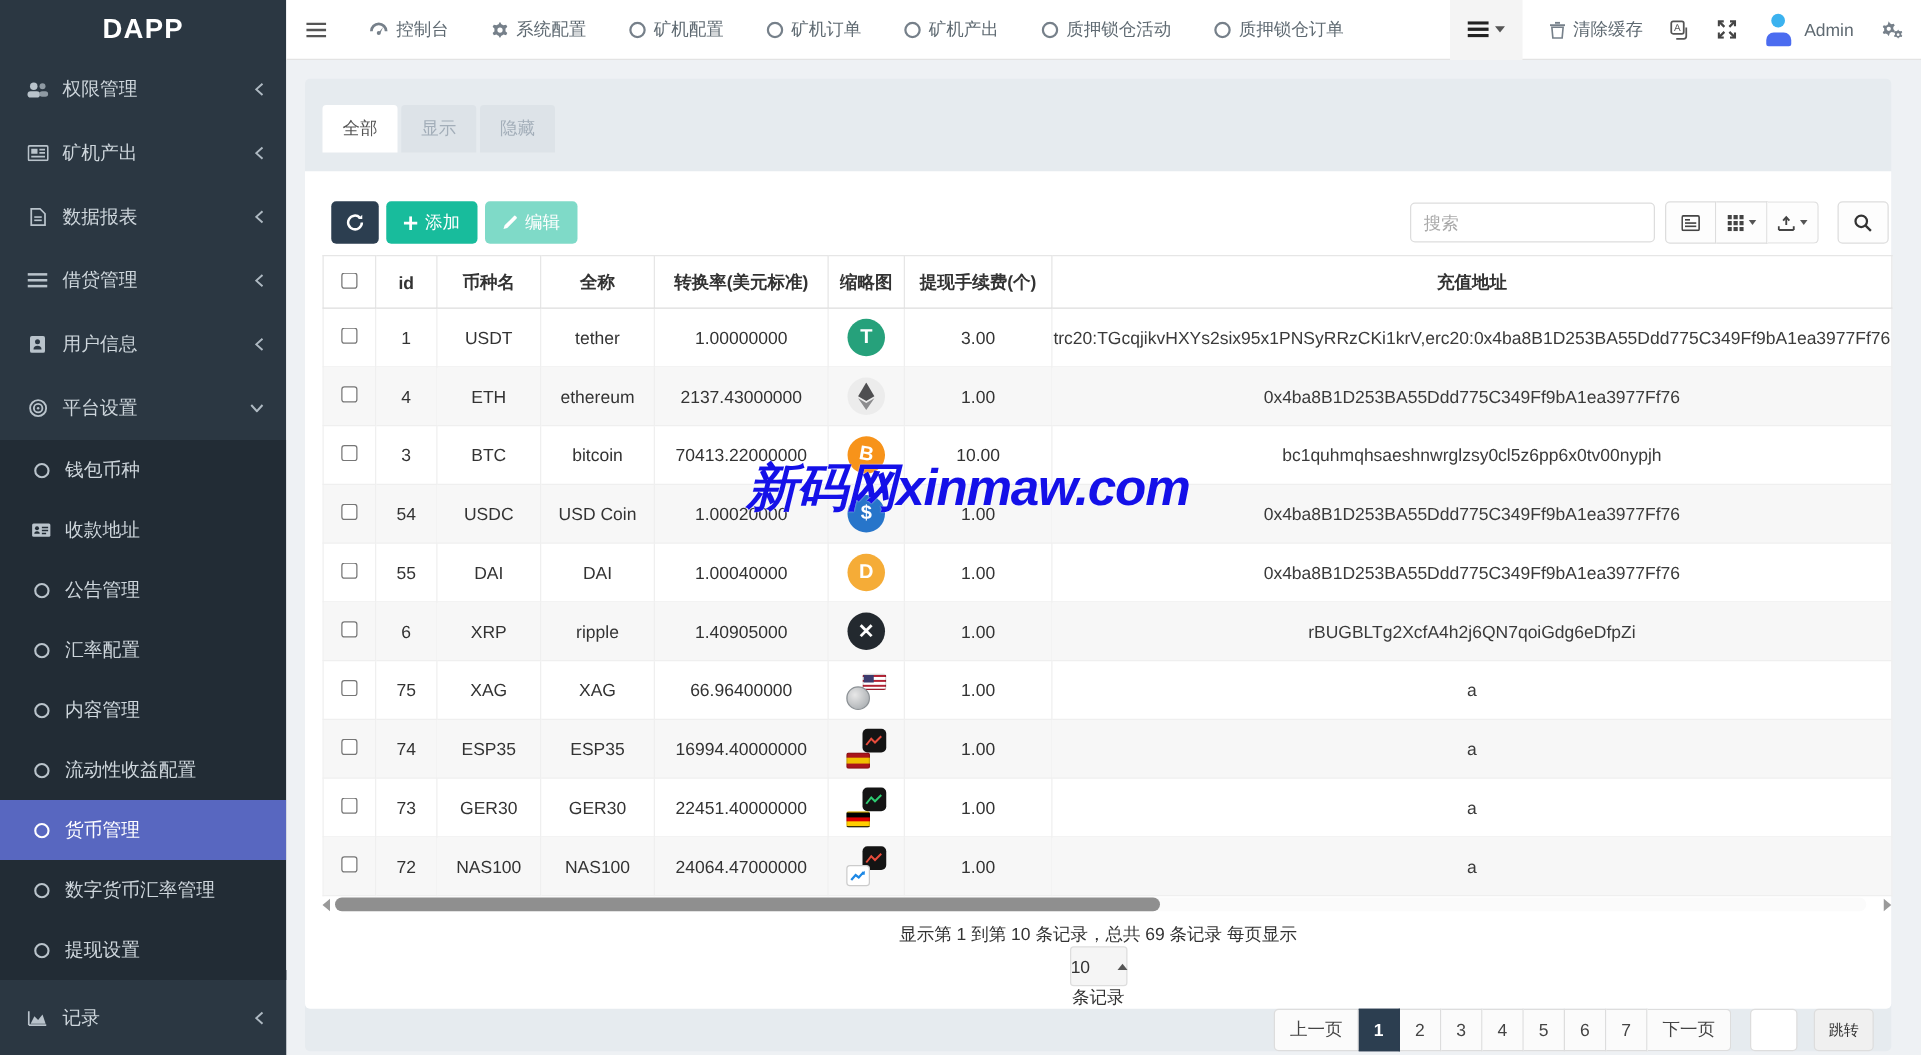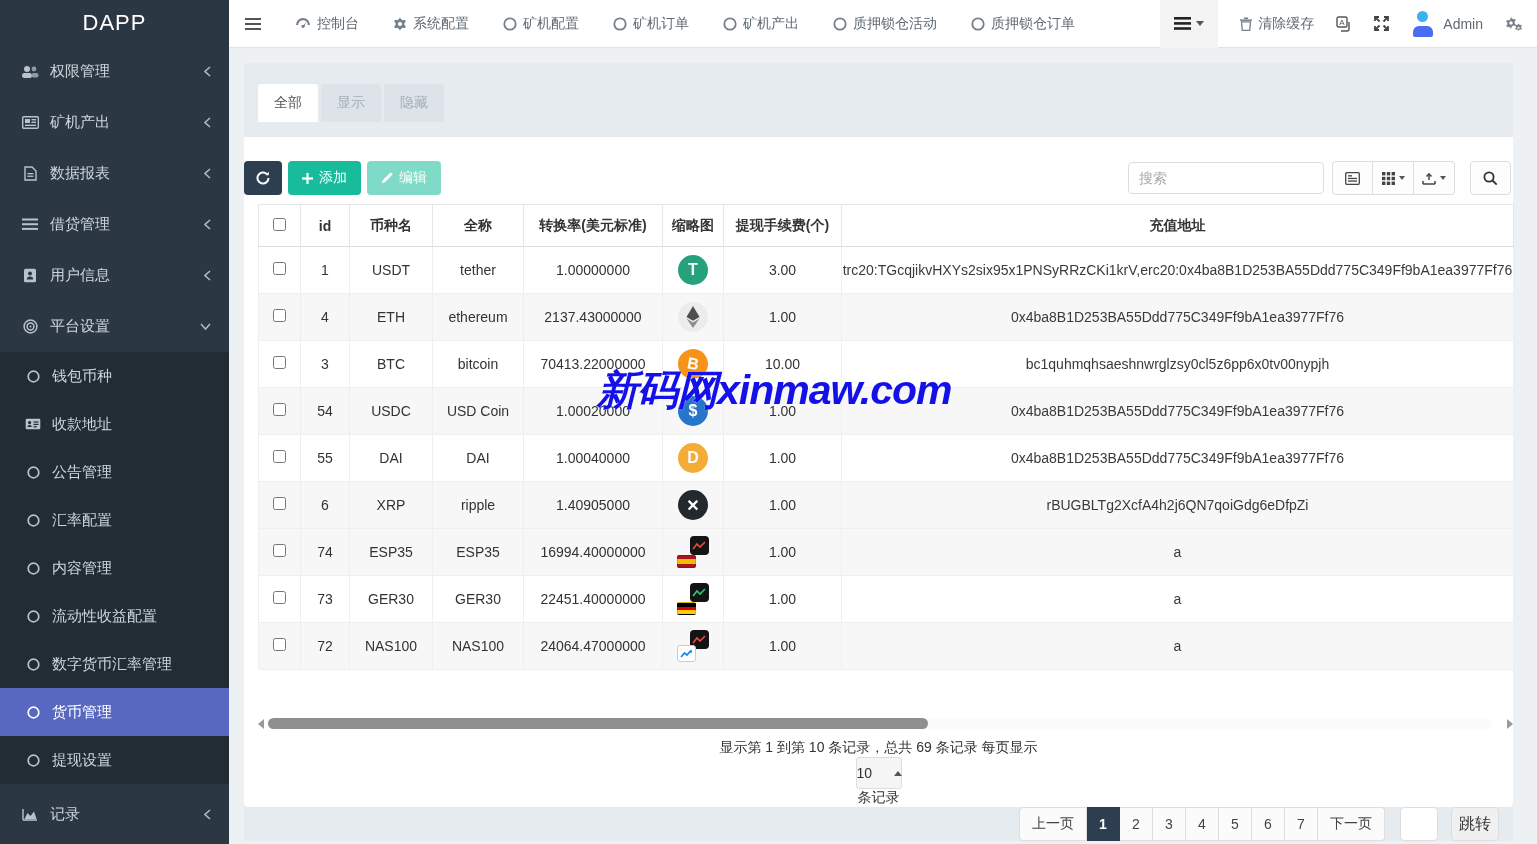--- a/index.html
+++ b/index.html
@@ -1,20 +1,20 @@
 <!DOCTYPE html>
 <html><head>
 <meta charset="utf-8">
 <style>
   * { margin:0; padding:0; box-sizing:border-box; }
   html,body { width:1537px; height:844px; overflow:hidden; font-family:"Liberation Sans",sans-serif; background:#eef1f4; }
 
   
   .sidebar { position:absolute; left:0; top:0; width:229px; height:844px; background:#2b3742; color:#ced6dc; }
-  .brand { height:46px; display:flex; align-items:center; justify-content:center; color:#fff; font-size:22px; font-weight:normal; letter-spacing:1px; }
+  .brand { height:46px; display:flex; align-items:center; justify-content:center; color:#fff; font-size:22px; font-weight:bold; letter-spacing:1px; }
   .snav-item { height:51px; display:flex; align-items:center; padding:0 18px; font-size:15px; cursor:pointer; }
   .snav-item .icon { width:24px; margin-right:8px; display:flex; justify-content:center; color:#b9c3cb; }
   .snav-item .chev { margin-left:auto; color:#aeb9c2; }
   .submenu { background:#222c35; }
   .ssub-item { height:48px; display:flex; align-items:center; padding:0 18px 0 22px; font-size:15px; cursor:pointer; }
   .ssub-item .icon { width:22px; margin-right:8px; display:flex; justify-content:center; color:#b9c3cb; }
   .ssub-item.active { background:#5867c0; color:#fff; }
   .ssub-item.active .icon { color:#fff; }
   .snav-bottom { height:60px; }
   svg.si { display:block; }
@@ -34,21 +34,21 @@
 
   
   .content { position:absolute; left:229px; top:48px; width:1308px; height:728px; background:#eef1f4; }
   .tabstrip { position:absolute; left:15px; top:15px; width:1269px; height:778px; background:#e6ebef; border-radius:4px; }
   .tabs { display:flex; gap:3px; padding:21px 0 0 14px; }
   .tab { width:60px; height:38px; display:flex; align-items:center; justify-content:center; font-size:14px; background:#dde3e8; color:#a3aeb9; border-radius:3px 3px 0 0; cursor:pointer; }
   .tab.active { background:#fff; color:#555; }
   .panel { position:absolute; left:0; top:74px; width:1269px; height:670px; background:#fff; border-radius:0 0 4px 4px; }
 
   
-  .toolbar-row { position:absolute; left:0; top:24px; right:2px; height:34px; display:flex; align-items:center; }
+  .toolbar-row { position:absolute; left:21px; top:24px; right:2px; height:34px; display:flex; align-items:center; }
   .btn { height:34px; border:none; border-radius:4px; font-size:14px; display:flex; align-items:center; justify-content:center; cursor:pointer; font-family:inherit; }
   .btn-refresh { width:38px; background:#2c3e50; color:#fff; }
   .btn-add { background:#18bc9c; color:#fff; padding:0 14px; margin-left:6px; gap:6px; }
   .btn-edit { background:#18bc9c; opacity:.55; color:#fff; padding:0 14px; margin-left:6px; gap:6px; }
   .search-zone { margin-left:auto; display:flex; align-items:center;padding-left:21px; }
   .search-input { width:196px; height:32px; border:1px solid #ddd; border-radius:4px; padding:0 10px; font-size:14px; color:#555; font-family:inherit; outline:none; }
   .search-input::placeholder { color:#a9a9a9; }
   .btn-group { display:flex; margin-left:8px; }
   .tool-btn { width:41px; height:34px; background:#fdfdfd; border:1px solid #ddd; display:flex; align-items:center; justify-content:center; gap:4px; color:#444; cursor:pointer; }
   .btn-group .tool-btn + .tool-btn { border-left:none; }
@@ -92,21 +92,21 @@
   .pagerow { position:absolute; left:14px; top:602px; width:1241px; display:flex; align-items:center; font-size:14px; color:#333;flex-direction:column; }
   .pagesize { display:inline-flex; align-items:center; justify-content:space-between; gap:22px; width:46px; height:32px; border:1px solid #ddd; background:#f5f5f5; border-radius:3px; margin:0 7px; cursor:pointer; }
   .caret-up { width:0; height:0; border-left:4px solid transparent; border-right:4px solid transparent; border-bottom:5px solid #555; }
   .pager { margin-left:auto; display:flex; align-items:center; }
   .pg { min-width:33px; height:34px; padding:0 12px; border:1px solid #ddd; background:#fbfbfb; color:#444; display:flex; align-items:center; justify-content:center; cursor:pointer; font-size:14px; }
   .pg + .pg { border-left:none; }
   .pg:first-child { border-radius:4px 0 0 4px; }
   .pg.lastpg { border-radius:0 4px 4px 0; }
   .pg.cur { background:#2c3e50; border-color:#2c3e50; color:#fff; font-weight:bold; }
   .jump-input { width:38px; height:34px; border:1px solid #ddd; border-radius:4px; margin-left:15px; outline:none; font-family:inherit; }
-  .btn-jump { width:48px; height:34px; border:1px solid #ddd; background:#f0f0f0; border-radius:4px; margin-left:13px; font-size:16px; color:#333; cursor:pointer; font-family:inherit; }
+  .btn-jump { width:48px; height:34px; border:1px solid #ddd; background:#f0f0f0; border-radius:4px; margin-left:13px; font-size:12px; color:#333; cursor:pointer; font-family:inherit; }
 
   
   .watermark { position:absolute; left:597px; top:363px; font-size:41px; font-weight:900; font-style:italic; color:#1410e8; white-space:nowrap; z-index:50; letter-spacing:-1px; text-shadow:0 0 1px #fff; }
 </style>
 </head>
 <body>
 
 <aside class="sidebar">
   <div class="brand">DAPP</div>
 
@@ -256,35 +256,35 @@
       <span>内容管理</span>
     </div>
     <div class="ssub-item">
       <span class="icon">
           <svg class="si" width="13" height="13" viewBox="0 0 13 13">
             <circle cx="6.5" cy="6.5" r="5.3" fill="none" stroke="#b9c3cb" stroke-width="1.7"></circle>
           </svg>
         </span>
       <span>流动性收益配置</span>
     </div>
+    <div class="ssub-item active">
+      <span class="icon">
+          <svg class="si" width="13" height="13" viewBox="0 0 13 13">
+            <circle cx="6.5" cy="6.5" r="5.3" fill="none" stroke="#ffffff" stroke-width="1.7"></circle>
+          </svg>
+        </span>
+      <span>货币管理</span>
+    </div>
     <div class="ssub-item">
       <span class="icon">
           <svg class="si" width="13" height="13" viewBox="0 0 13 13">
             <circle cx="6.5" cy="6.5" r="5.3" fill="none" stroke="#b9c3cb" stroke-width="1.7"></circle>
           </svg>
         </span>
       <span>数字货币汇率管理</span>
-    </div>
-    <div class="ssub-item active">
-      <span class="icon">
-          <svg class="si" width="13" height="13" viewBox="0 0 13 13">
-            <circle cx="6.5" cy="6.5" r="5.3" fill="none" stroke="#ffffff" stroke-width="1.7"></circle>
-          </svg>
-        </span>
-      <span>货币管理</span>
     </div>
     <div class="ssub-item">
       <span class="icon">
           <svg class="si" width="13" height="13" viewBox="0 0 13 13">
             <circle cx="6.5" cy="6.5" r="5.3" fill="none" stroke="#b9c3cb" stroke-width="1.7"></circle>
           </svg>
         </span>
       <span>提现设置</span>
     </div>
   </div>
@@ -584,20 +584,34 @@
             <tr class="stripe">
               <td><input type="checkbox" style=""></td>
               <td>6</td>
               <td>XRP</td>
               <td>ripple</td>
               <td>1.40905000</td>
               <td><span class="coin" style="background:#23292f">✕</span></td>
               <td>1.00</td>
               <td class="addr">rBUGBLTg2XcfA4h2j6QN7qoiGdg6eDfpZi</td>
             </tr>
+            <tr>
+              <td><input type="checkbox" style=""></td>
+              <td>75</td>
+              <td>XAG</td>
+              <td>XAG</td>
+              <td>66.96400000</td>
+              <td><span class="cicon"><span class="back" style="background:none">
+                      <span class="flag flag-us">
+                        <span class="canton"></span>
+                      </span>
+                    </span><span class="front coin-sm"></span></span></td>
+              <td>1.00</td>
+              <td class="addr">a</td>
+            </tr>
             <tr class="stripe">
               <td><input type="checkbox" style=""></td>
               <td>74</td>
               <td>ESP35</td>
               <td>ESP35</td>
               <td>16994.40000000</td>
               <td><span class="cicon"><span class="back">
                       <svg width="15" height="12" viewBox="0 0 15 12">
                         <polyline points="1,9 5,4 8,7 13,2" fill="none" stroke="#e74c3c" stroke-width="1.6"></polyline>
                       </svg>

